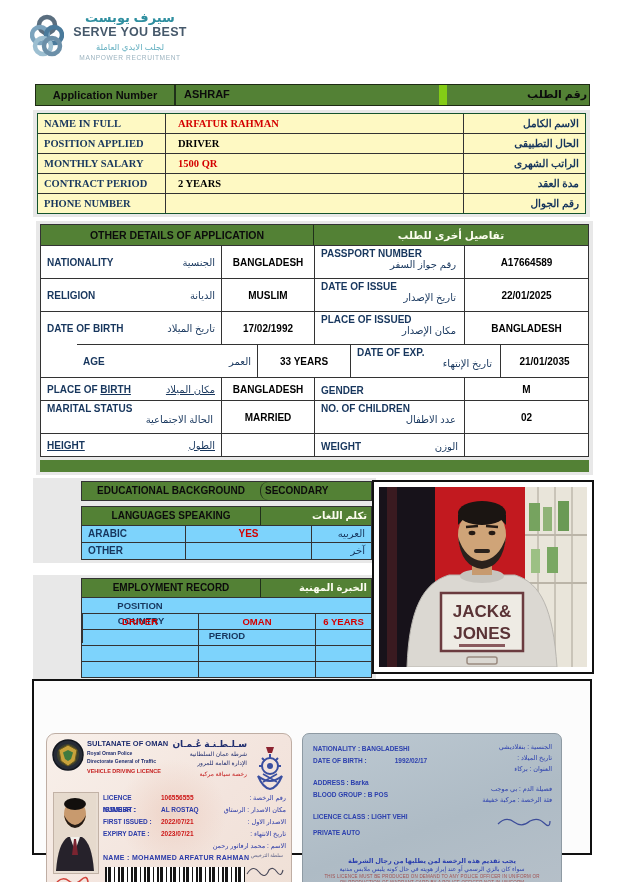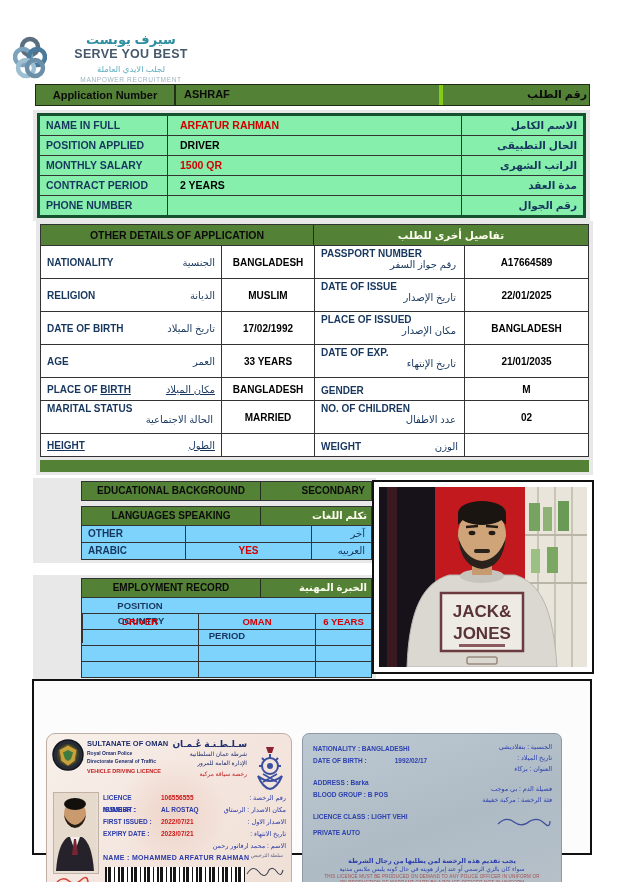--- a/index.html
+++ b/index.html
@@ -1,39 +1,39 @@
 <!DOCTYPE html>
 <html><head>
 <meta charset="utf-8">
 <style>
   html,body{margin:0;padding:0;background:#ffffff;}
   #page{position:relative;width:619px;height:882px;background:#fff;overflow:hidden;
         font-family:"Liberation Sans","DejaVu Sans",sans-serif;color:#000;}
 
   
-  .logo{position:absolute;left:13px;top:8px;display:flex;gap:25px;align-items:center;margin-top:22px;}
+  .logo{position:absolute;left:30px;top:8px;display:flex;gap:7px;align-items:center;}
   .logo-text{width:118px;}
   .logo-ar{font-size:13px;font-weight:bold;color:#2f8fa0;text-align:center;direction:rtl;line-height:15px;}
   .logo-en{font-size:12.5px;font-weight:bold;color:#46596b;text-align:center;letter-spacing:.3px;line-height:15px;}
   .logo-ar2{font-size:8.5px;color:#63afc0;text-align:center;direction:rtl;line-height:11px;margin-top:2px;}
   .logo-en2{font-size:6.6px;color:#9db4c0;text-align:center;letter-spacing:.6px;line-height:9px;}
 
   
   .appbar{position:absolute;left:35px;top:84px;width:553px;height:20px;background:#538135;
           border:1px solid #1e2a14;display:flex;align-items:center;font-size:11px;font-weight:bold;}
   .appbar .seg1{width:138px;text-align:center;color:#0c0c0c;}
   .appbar .seg2{flex:1;padding-left:8px;color:#0c0c0c;border-left:2px solid #20301a;height:100%;line-height:19px;}
   .appbar .seg3{width:150px;text-align:right;direction:rtl;padding-left:5px;color:#0c0c0c;
-                border-left:4px solid #84cc16;height:100%;line-height:19px;padding-right:2px;box-sizing:border-box;}
+                border-left:8px solid #84cc16;height:100%;line-height:19px;padding-right:2px;box-sizing:border-box;}
 
   
   .panel{position:absolute;background:#e8e8e8;padding:3px 4px;box-sizing:border-box;}
 
   
-  .mtable{border:3px solid #14532d;background:#86efac;}
+  .mtable{border:1px solid #14532d;background:#fef9c3;font-family:Liberation Serif, serif;}
   .m-row{display:flex;height:19px;line-height:19px;}
   .m-row + .m-row{border-top:1px solid #333;}
   .m-l{width:127px;padding-left:6px;font-size:10.5px;font-weight:bold;color:#17365d;box-sizing:border-box;}
   .m-v{flex:1;border-left:1px solid #333;padding-left:12px;font-size:10.5px;font-weight:bold;box-sizing:border-box;}
   .m-a{width:122px;border-left:1px solid #333;direction:rtl;padding-right:6px;font-size:10.5px;
        color:#17365d;box-sizing:border-box;font-weight:bold;}
 
   
   .dtable{border:1px solid #333;background:#fff;}
   .d-head{display:flex;height:20px;line-height:20px;background:#538135;font-size:10.5px;font-weight:bold;}
@@ -53,21 +53,21 @@
   .two-line .lab-ar{display:block;text-align:right;padding-right:2px;}
   .u{text-decoration:underline;}
   .greenbar{height:12px;background:#538135;margin-top:3px;}
 
   
   .gtable{border:1px solid #333;background:#7dd3fc;margin-left:44px;}
   .g-head{display:flex;height:18px;line-height:18px;background:#538135;font-size:10px;font-weight:bold;}
   .g-head .g1{width:178px;text-align:center;color:#0c0c0c;}
   .g-head .g2{flex:1;text-align:right;direction:rtl;color:#fdfdf0;border-left:1px solid #20301a;padding-left:4px;
               padding-right:4px;box-sizing:border-box;}
-  .edu .g2{color:#0c0c0c;direction:ltr;text-align:right;padding-right:6px;}
+  .edu .g2{color:#0c0c0c;direction:ltr;text-align:left;padding-right:6px;border-radius:8px;}
   .l-row{display:flex;height:16px;line-height:16px;border-top:1px solid #333;font-size:10px;}
   .l-en{width:103px;padding-left:6px;font-weight:bold;color:#17365d;box-sizing:border-box;}
   .l-v{width:126px;border-left:1px solid #333;text-align:center;font-weight:bold;box-sizing:border-box;}
   .l-ar{flex:1;border-left:1px solid #333;direction:rtl;padding-right:6px;color:#17365d;box-sizing:border-box;}
   .e-row{display:flex;height:15px;line-height:15px;border-top:1px solid #333;font-size:9.5px;}
   .e-c1{width:116px;text-align:center;box-sizing:border-box;}
   .e-c2{width:117px;border-left:1px solid #333;text-align:center;box-sizing:border-box;}
   .e-c3{flex:1;border-left:1px solid #333;text-align:center;box-sizing:border-box;}
   .e-hdr{font-weight:bold;color:#17365d;flex-direction:column;}
   .red{color:#d40000;}
@@ -221,21 +221,21 @@
           <span class="lab-ar">تاريخ الميلاد</span>
         </div>
         <div class="d-c2">17/02/1992</div>
         <div class="d-c3 two-line">
           <span class="lab">PLACE OF ISSUED</span>
           <span class="lab-ar">مكان الإصدار</span>
         </div>
         <div class="d-c4">BANGLADESH</div>
       </div>
 
-      <div class="d-row" style="height:32px;">
+      <div class="d-row" style="height:32px;margin-left:36px;">
         <div class="d-c1">
           <span class="lab">AGE</span>
           <span class="lab-ar">العمر</span>
         </div>
         <div class="d-c2">33 YEARS</div>
         <div class="d-c3 two-line">
           <span class="lab">DATE OF EXP.</span>
           <span class="lab-ar">تاريخ الإنتهاء</span>
         </div>
         <div class="d-c4">21/01/2035</div>
@@ -291,28 +291,28 @@
     </div>
   </div>
 
   <div class="panel" style="left:33px;top:503px;width:343px;">
     <div class="gtable">
       <div class="g-head">
         <div class="g1">LANGUAGES SPEAKING</div>
         <div class="g2">تكلم اللغات</div>
       </div>
       <div class="l-row">
+        <div class="l-en">ARABIC</div>
+        <div class="l-v red">YES</div>
+        <div class="l-ar">العربيه</div>
+      </div>
+      <div class="l-row">
         <div class="l-en">OTHER</div>
         <div class="l-v"></div>
         <div class="l-ar">آخر</div>
-      </div>
-      <div class="l-row">
-        <div class="l-en">ARABIC</div>
-        <div class="l-v red">YES</div>
-        <div class="l-ar">العربيه</div>
       </div>
     </div>
   </div>
 
   <div class="panel" style="left:33px;top:575px;width:343px;">
     <div class="gtable">
       <div class="g-head">
         <div class="g1">EMPLOYMENT RECORD</div>
         <div class="g2">الخبرة المهنية</div>
       </div>

